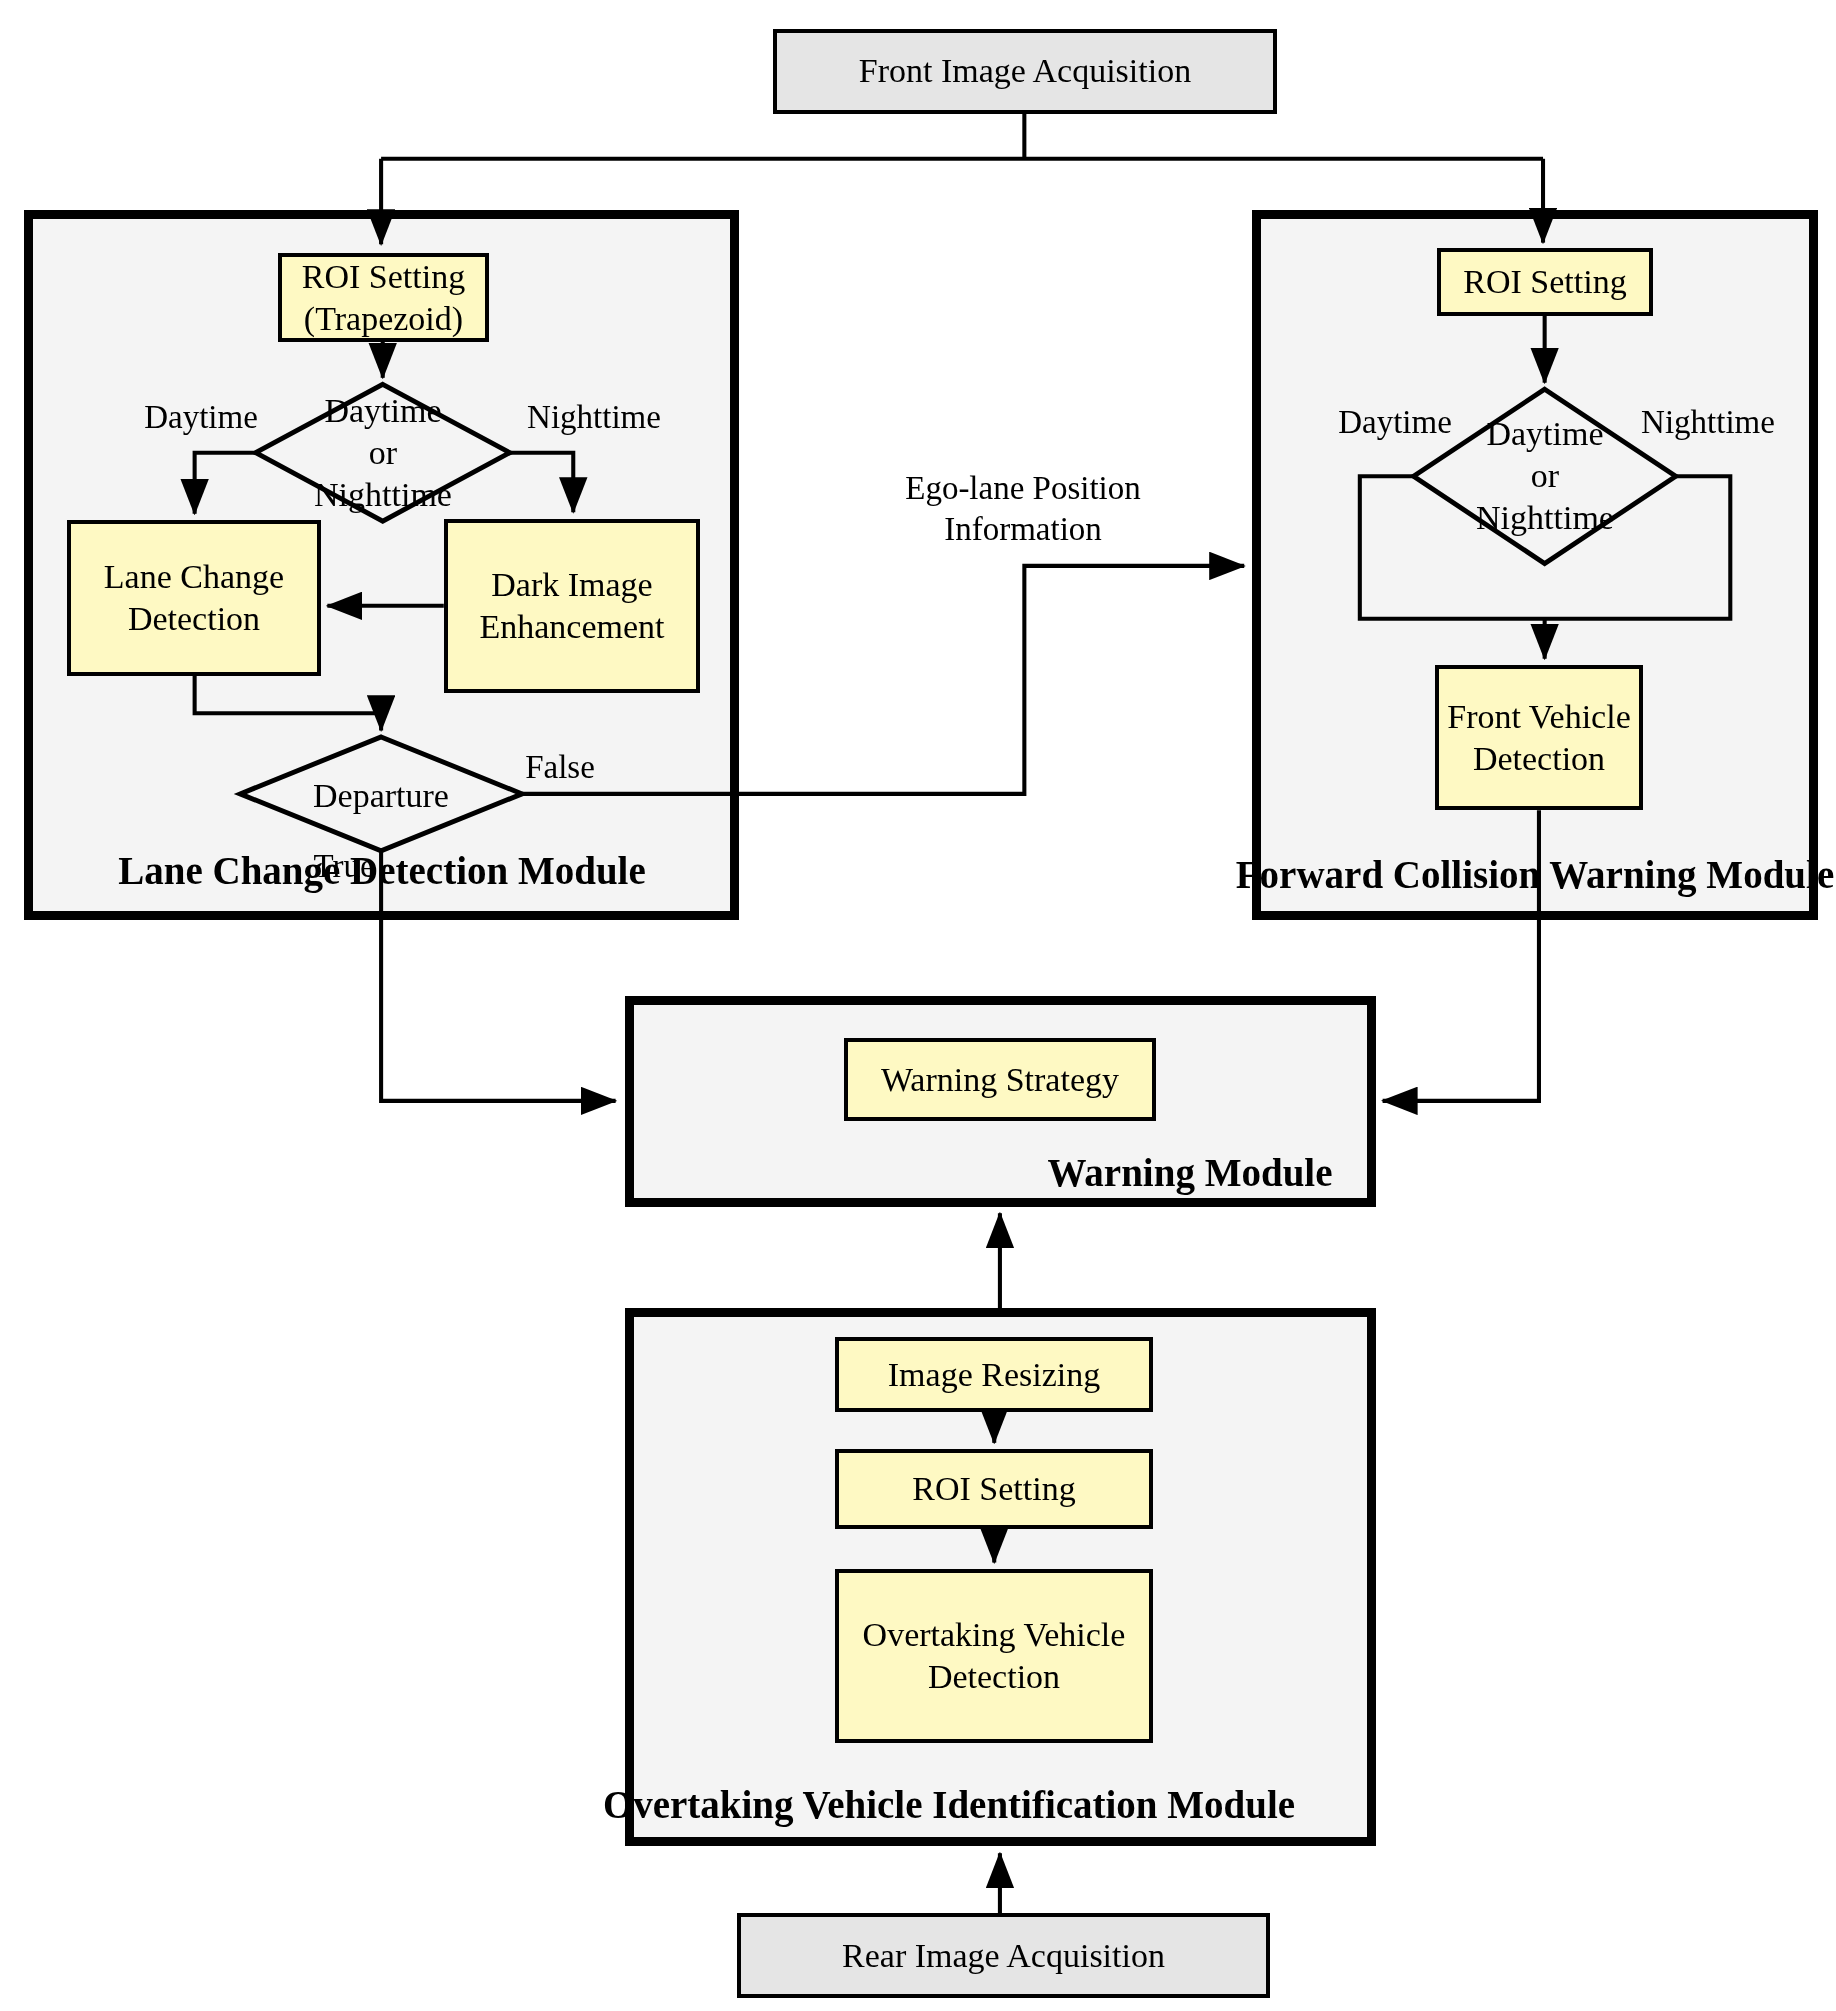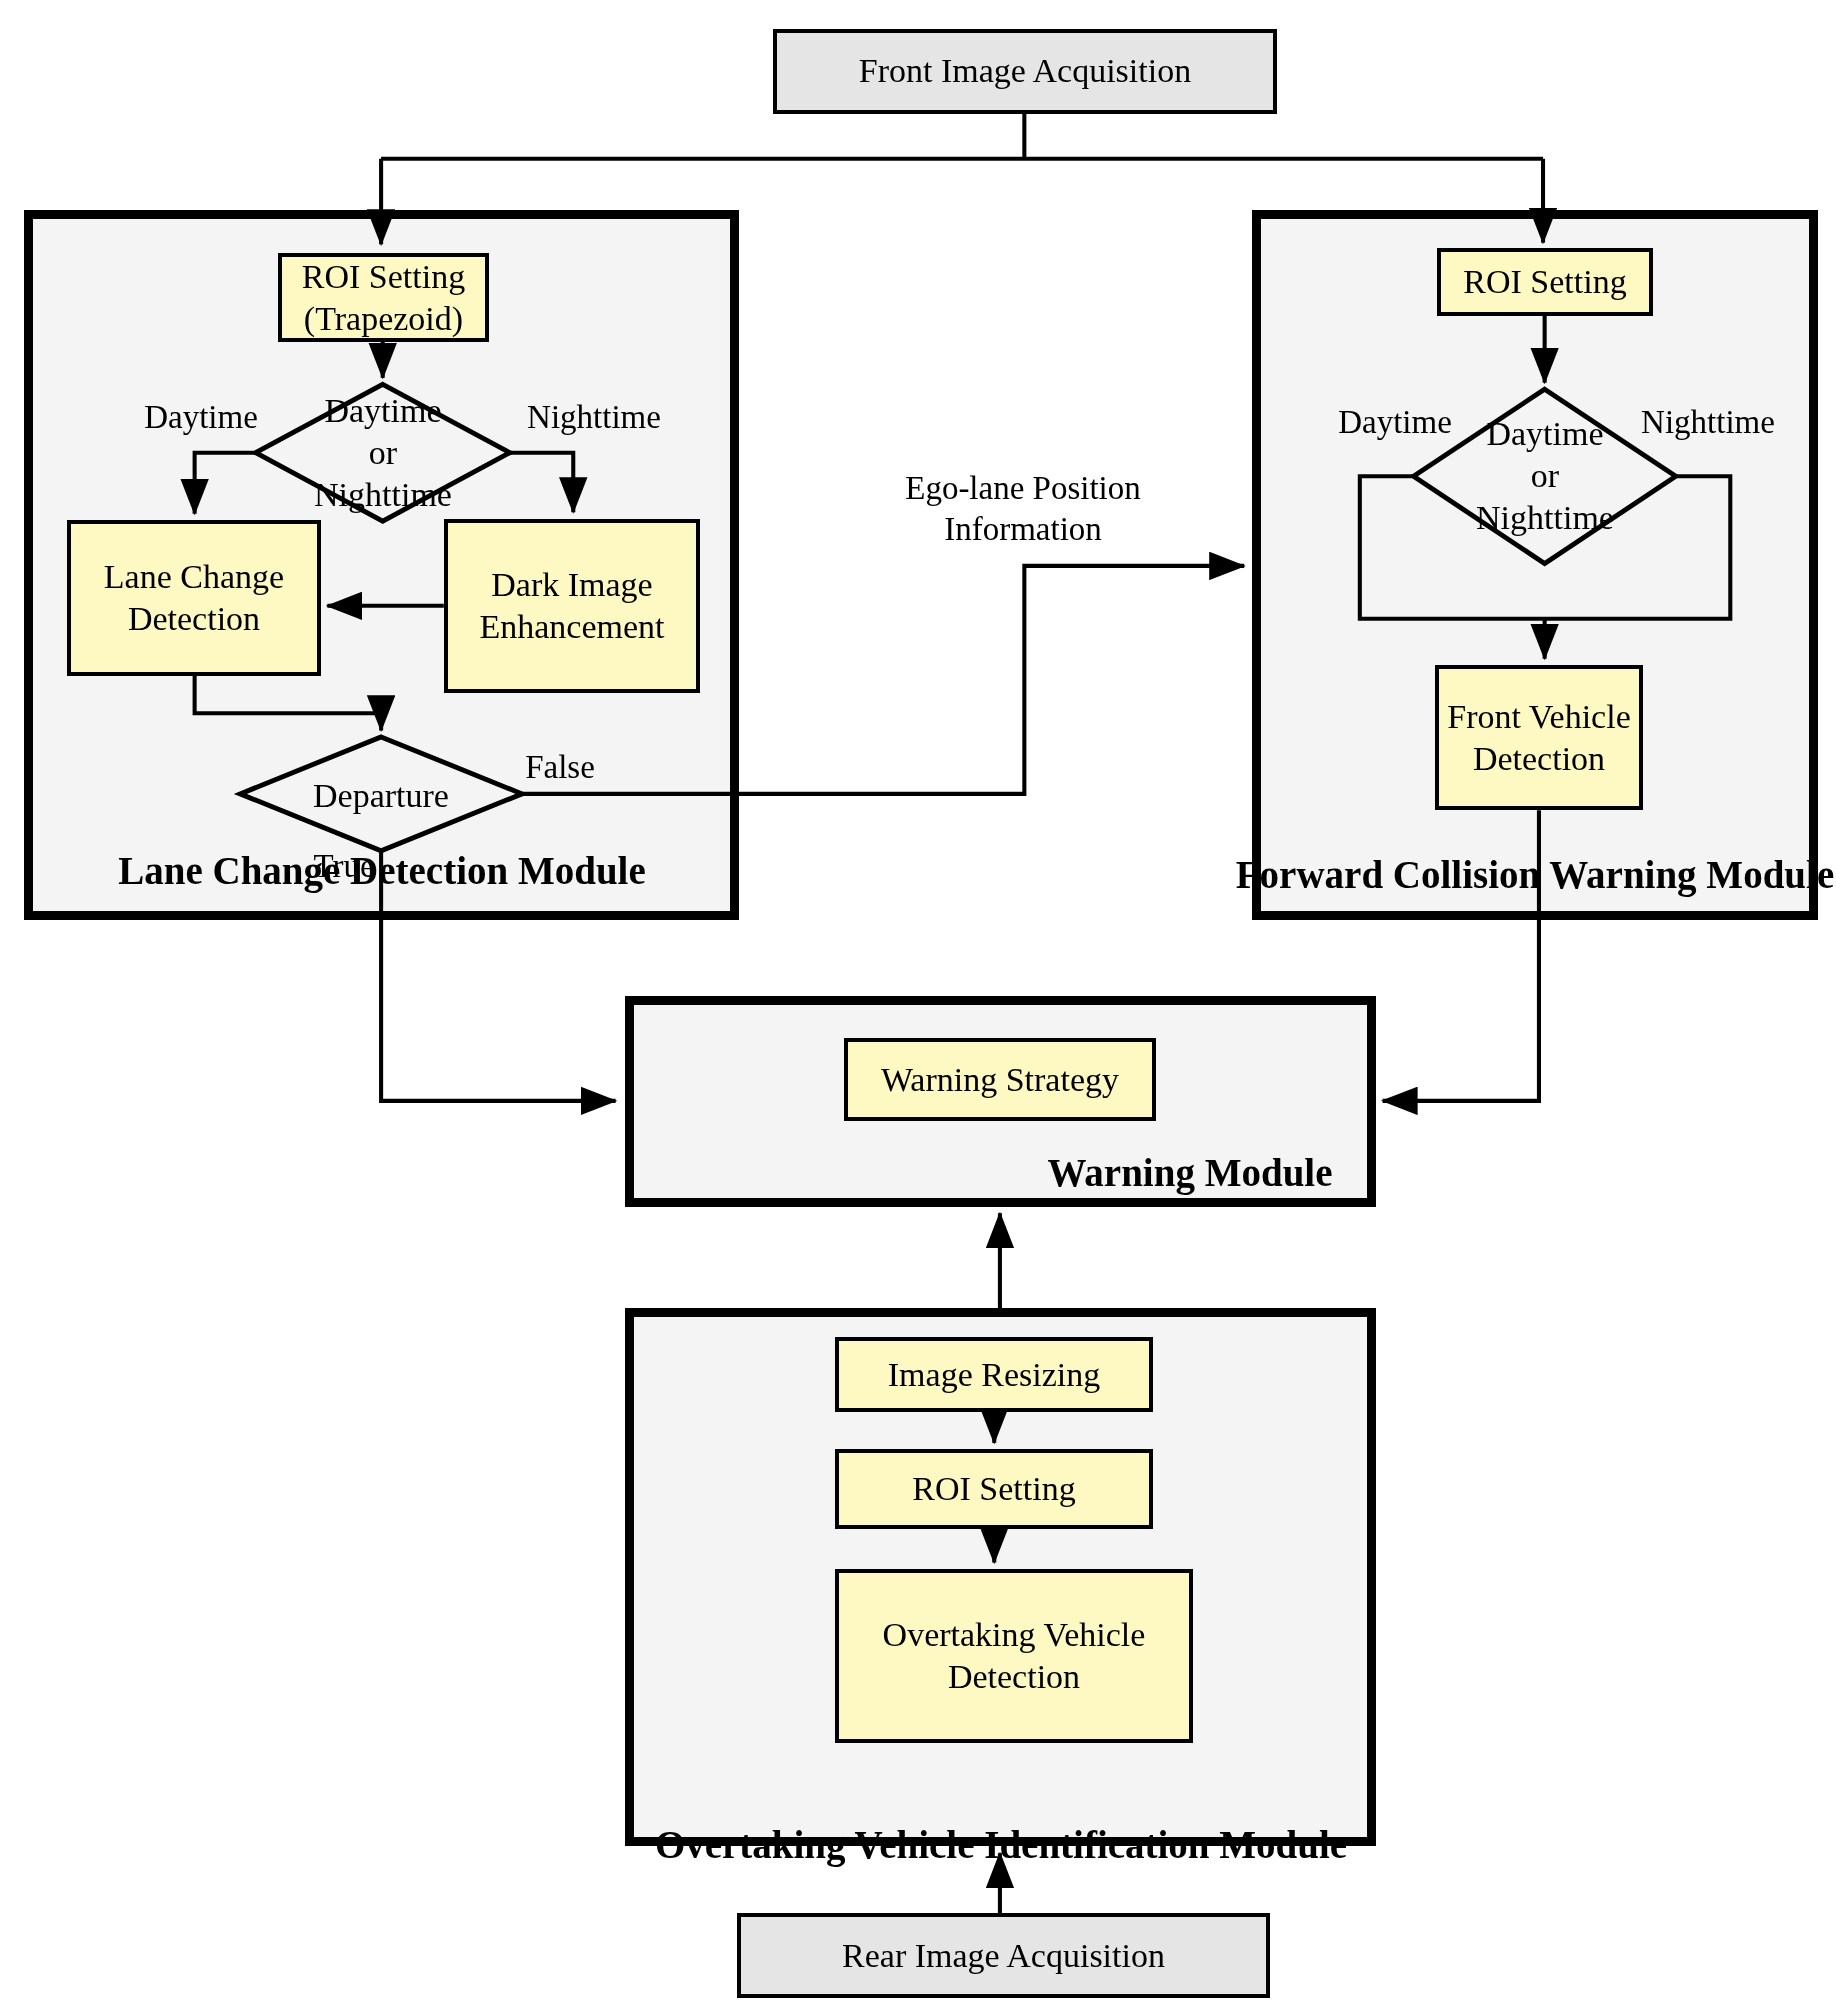--- a/index.html
+++ b/index.html
@@ -154,22 +154,22 @@
   <div class="title" style="left:1190px;top:1172px;">
     <span>Warning Module</span>
   </div>
 
   <div class="box" style="left:835px;top:1337px;width:318px;height:75px;">
     <span>Image Resizing</span>
   </div>
   <div class="box" style="left:835px;top:1449px;width:318px;height:80px;">
     <span>ROI Setting</span>
   </div>
-  <div class="box" style="left:835px;top:1569px;width:358px;height:174px;">
+  <div class="box" style="left:835px;top:1569px;width:318px;height:174px;">
     <span>Overtaking Vehicle</span>
     <span>Detection</span>
   </div>
-  <div class="title" style="left:1001px;top:1804px;margin-top:40px;">
+  <div class="title" style="left:949px;top:1804px;">
     <span>Overtaking Vehicle Identification Module</span>
   </div>
 
 </div>
 
 
 </body></html>

